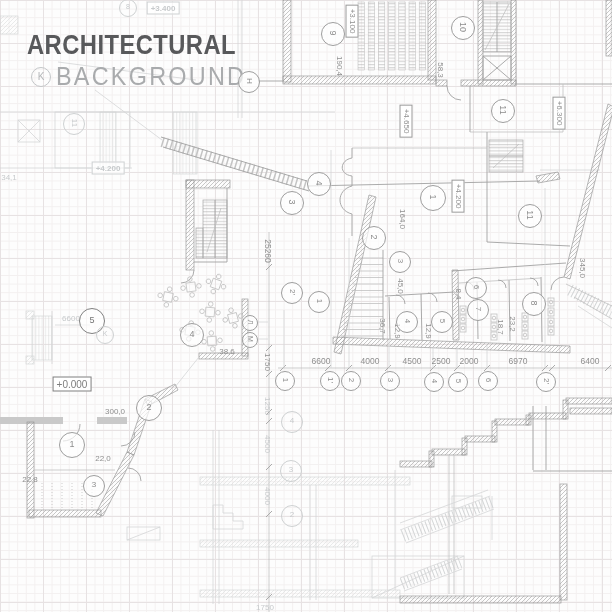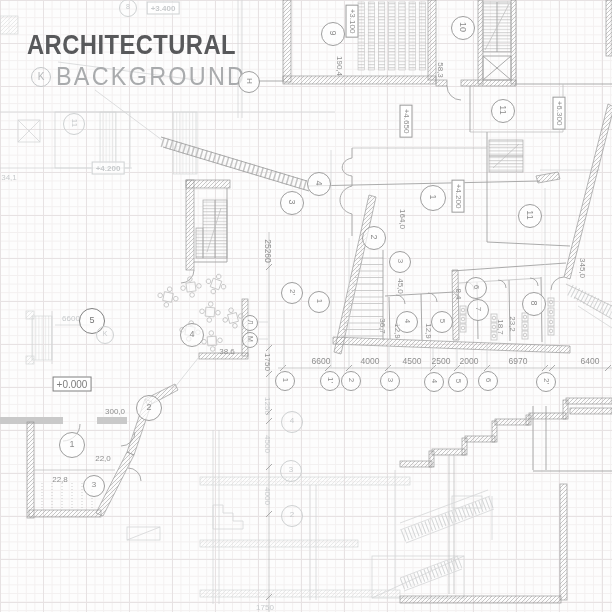--- a/index.html
+++ b/index.html
@@ -407,21 +407,21 @@
       <span class="lbl faint" style="left: 71px; top: 319px; transform: translate(-50%, -50%);">6600</span>
       <span class="lbl dim" style="left: 321px; top: 361px; transform: translate(-50%, -50%);">6600</span>
       <span class="lbl dim" style="left: 370px; top: 361px; transform: translate(-50%, -50%);">4000</span>
       <span class="lbl dim" style="left: 412px; top: 361px; transform: translate(-50%, -50%);">4500</span>
       <span class="lbl dim" style="left: 441px; top: 361px; transform: translate(-50%, -50%);">2500</span>
       <span class="lbl dim" style="left: 469px; top: 361px; transform: translate(-50%, -50%);">2000</span>
       <span class="lbl dim" style="left: 518px; top: 361px; transform: translate(-50%, -50%);">6970</span>
       <span class="lbl dim" style="left: 590px; top: 361px; transform: translate(-50%, -50%);">6400</span>
       <span class="lbl" style="left: 115px; top: 412px; transform: translate(-50%, -50%);">300,0</span>
       <span class="lbl" style="left: 103px; top: 459px; transform: translate(-50%, -50%);">22,0</span>
-      <span class="lbl" style="left: 60px; top: 480px; transform: translate(-50%, -50%);">22,8</span>
+      <span class="lbl" style="left: 30px; top: 480px; transform: translate(-50%, -50%);">22,8</span>
       <span class="lbl faint" style="left: 267px; top: 406px; transform: translate(-50%, -50%) rotate(90deg);">1250</span>
       <span class="lbl faint" style="left: 267px; top: 444px; transform: translate(-50%, -50%) rotate(90deg);">4500</span>
       <span class="lbl faint" style="left: 267px; top: 496px; transform: translate(-50%, -50%) rotate(90deg);">4000</span>
       <span class="lbl faint" style="left: 265px; top: 608px; transform: translate(-50%, -50%);">1750</span>
       <div class="bub faint" style="left: 119px; top: -1px; width: 16px; height: 16px; line-height: 14px; font-size: 7px;"><span>8</span></div>
       <div class="bub" style="left: 321px; top: 22px; width: 22px; height: 22px; line-height: 20px; font-size: 9px;"><span style="transform: rotate(90deg);">9</span></div>
       <div class="bub" style="left: 238px; top: 71px; width: 20px; height: 20px; line-height: 18px; font-size: 8px;"><span style="transform: rotate(90deg);">H</span></div>
       <div class="bub" style="left: 451px; top: 16px; width: 22px; height: 22px; line-height: 20px; font-size: 9px;"><span style="transform: rotate(90deg);">10</span></div>
       <div class="bub" style="left: 491px; top: 99px; width: 22px; height: 22px; line-height: 20px; font-size: 9px;"><span style="transform: rotate(90deg);">11</span></div>
       <div class="bub faint" style="left: 63px; top: 113px; width: 20px; height: 20px; line-height: 18px; font-size: 8px;"><span style="transform: rotate(90deg);">11</span></div>

